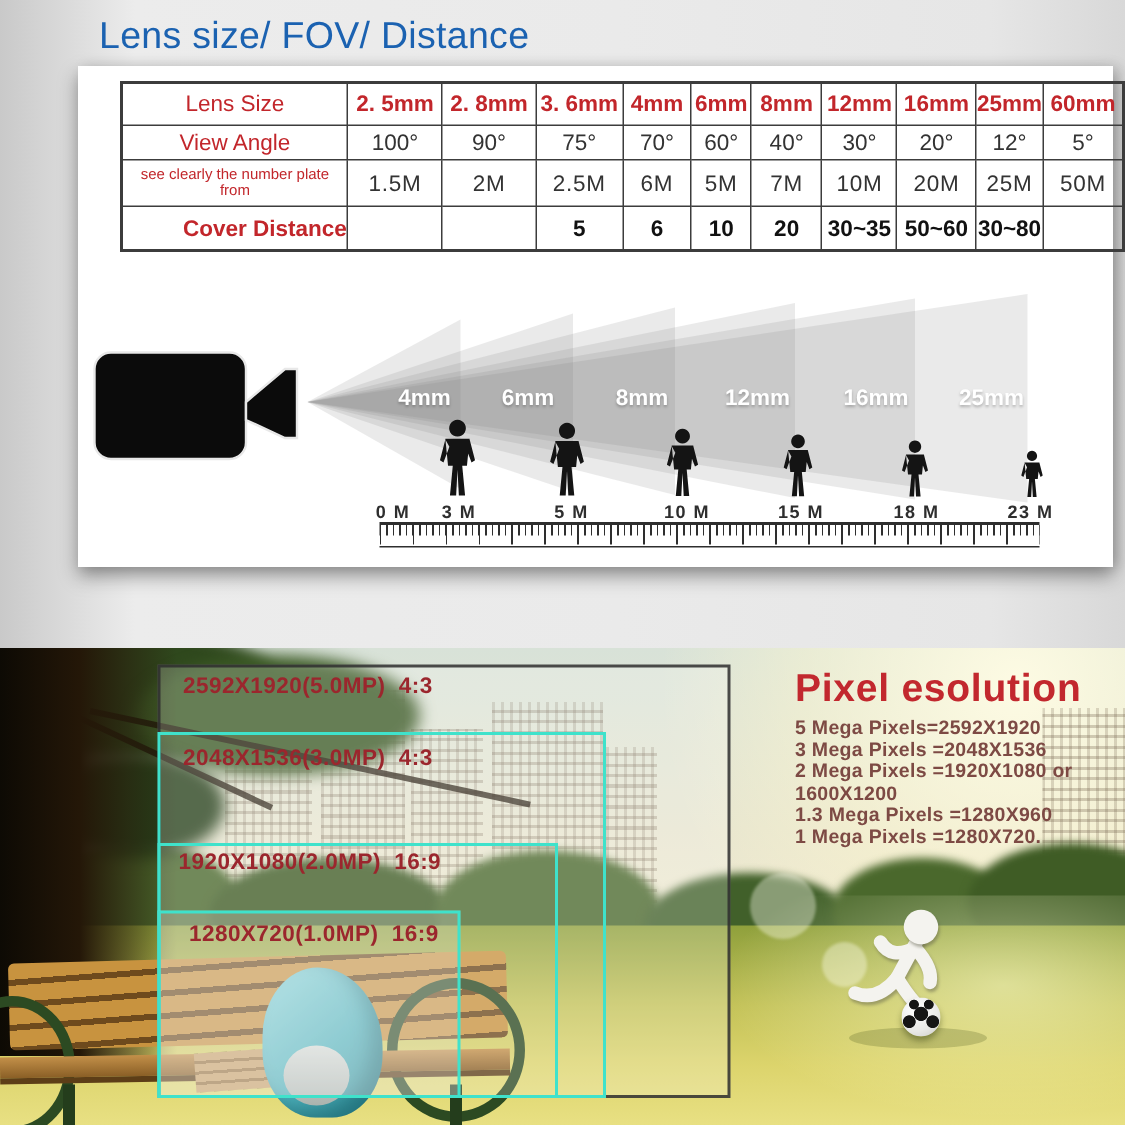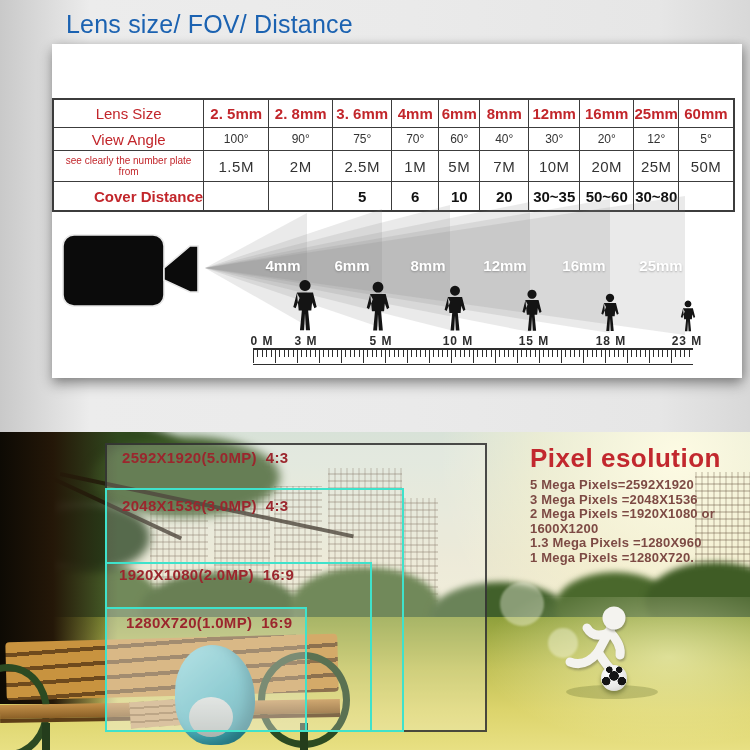--- a/index.html
+++ b/index.html
@@ -7,25 +7,25 @@
     position:relative;width:750px;height:750px;margin:0 auto;overflow:hidden;
     font-family:"Liberation Sans",sans-serif;
     background:linear-gradient(to right,#c9c9c9 0%,#ececec 12%,#eaeaea 55%,#e6e6e6 88%,#d8d8d8 100%);
   }
   
   .page-title{position:absolute;left:66px;top:10px;font-size:25px;color:#1b62b1;letter-spacing:.2px;text-align:right;}
   
   .card{position:absolute;left:52px;top:44px;width:690px;height:334px;background:#fff;
         box-shadow:0 6px 12px rgba(0,0,0,.38),4px 0 8px rgba(0,0,0,.12);}
   
-  table.lens{position:absolute;left:52px;top:54px;border-collapse:collapse;table-layout:fixed;margin-top:44px;}
+  table.lens{position:absolute;left:80px;top:54px;border-collapse:collapse;table-layout:fixed;}
   table.lens td,table.lens th{border:1px solid #3c3c3c;text-align:center;padding:0;overflow:hidden;white-space:nowrap;}
   table.lens{border:2px solid #3c3c3c;}
   tr.r0 td{color:#c2262b;font-weight:bold;font-size:15px;height:27px;}
-  tr.r1 td{color:#333;font-size:12px;height:22px;}
+  tr.r1 td{color:#333;font-size:15px;height:22px;}
   tr.r2 td{color:#333;font-size:15px;height:30px;letter-spacing:.5px;}
   tr.r3 td{color:#111;font-weight:bold;font-size:15px;height:28px;}
   table.lens th{color:#c2262b;font-weight:normal;font-size:15px;}
   tr.r2 th{font-size:10px;line-height:11px;white-space:normal;padding:0 4px;}
   tr.r3 th{font-weight:bold;padding-left:40px;}
   
   #diagram-svg{position:absolute;left:0;top:0;width:750px;height:750px;pointer-events:none;}
   .cone-label{position:absolute;top:257px;transform:translateX(-50%);color:#fff;font-weight:bold;
               font-size:15px;text-shadow:0 1px 2px rgba(0,0,0,.25);}
   .ruler-label{position:absolute;top:334px;transform:translateX(-50%);color:#2e2e2e;font-weight:bold;font-size:12px;letter-spacing:1px;}
@@ -138,21 +138,21 @@
           <td>30°</td>
           <td>20°</td>
           <td>12°</td>
           <td>5°</td>
         </tr>
         <tr class="r2">
           <th>see clearly the number plate from</th>
           <td>1.5M</td>
           <td>2M</td>
           <td>2.5M</td>
-          <td>1M</td>
+          <td>6M</td>
           <td>5M</td>
           <td>7M</td>
           <td>10M</td>
           <td>20M</td>
           <td>25M</td>
           <td>50M</td>
         </tr>
         <tr class="r3">
           <th>Cover Distance</th>
           <td></td>

